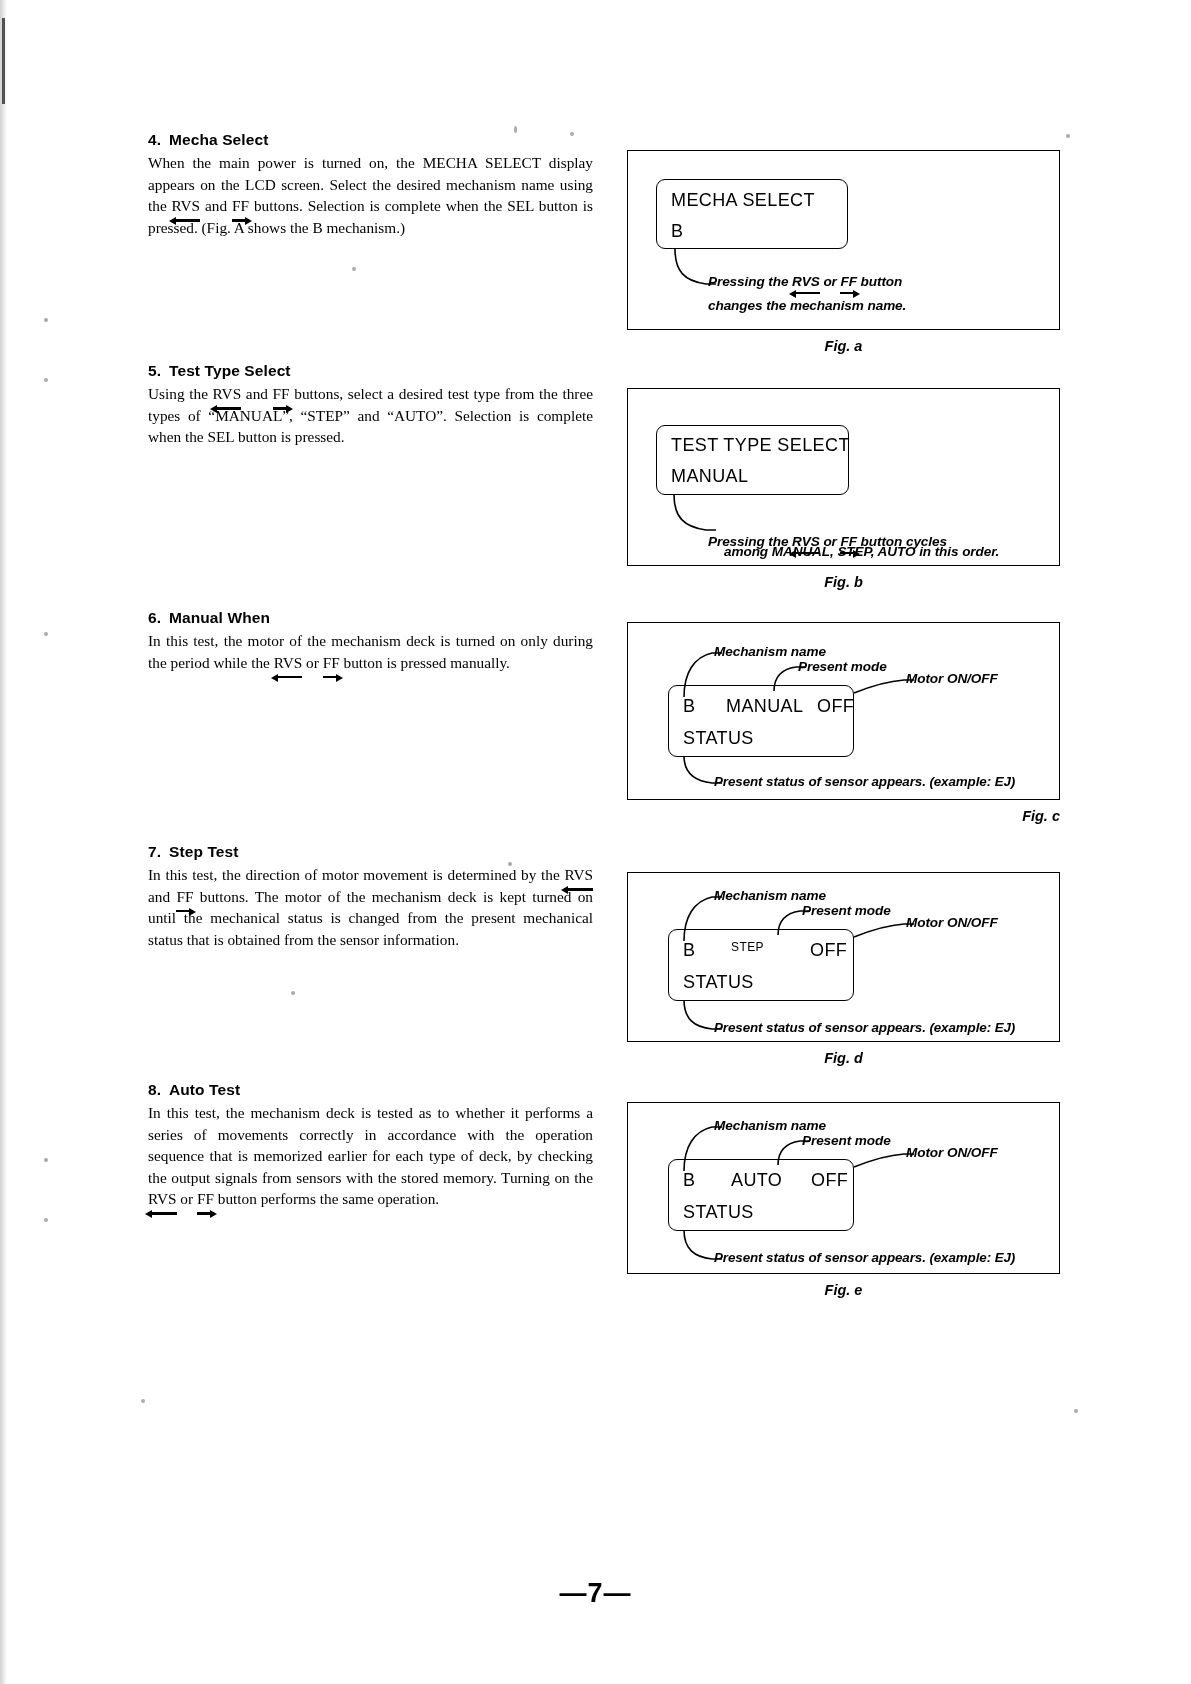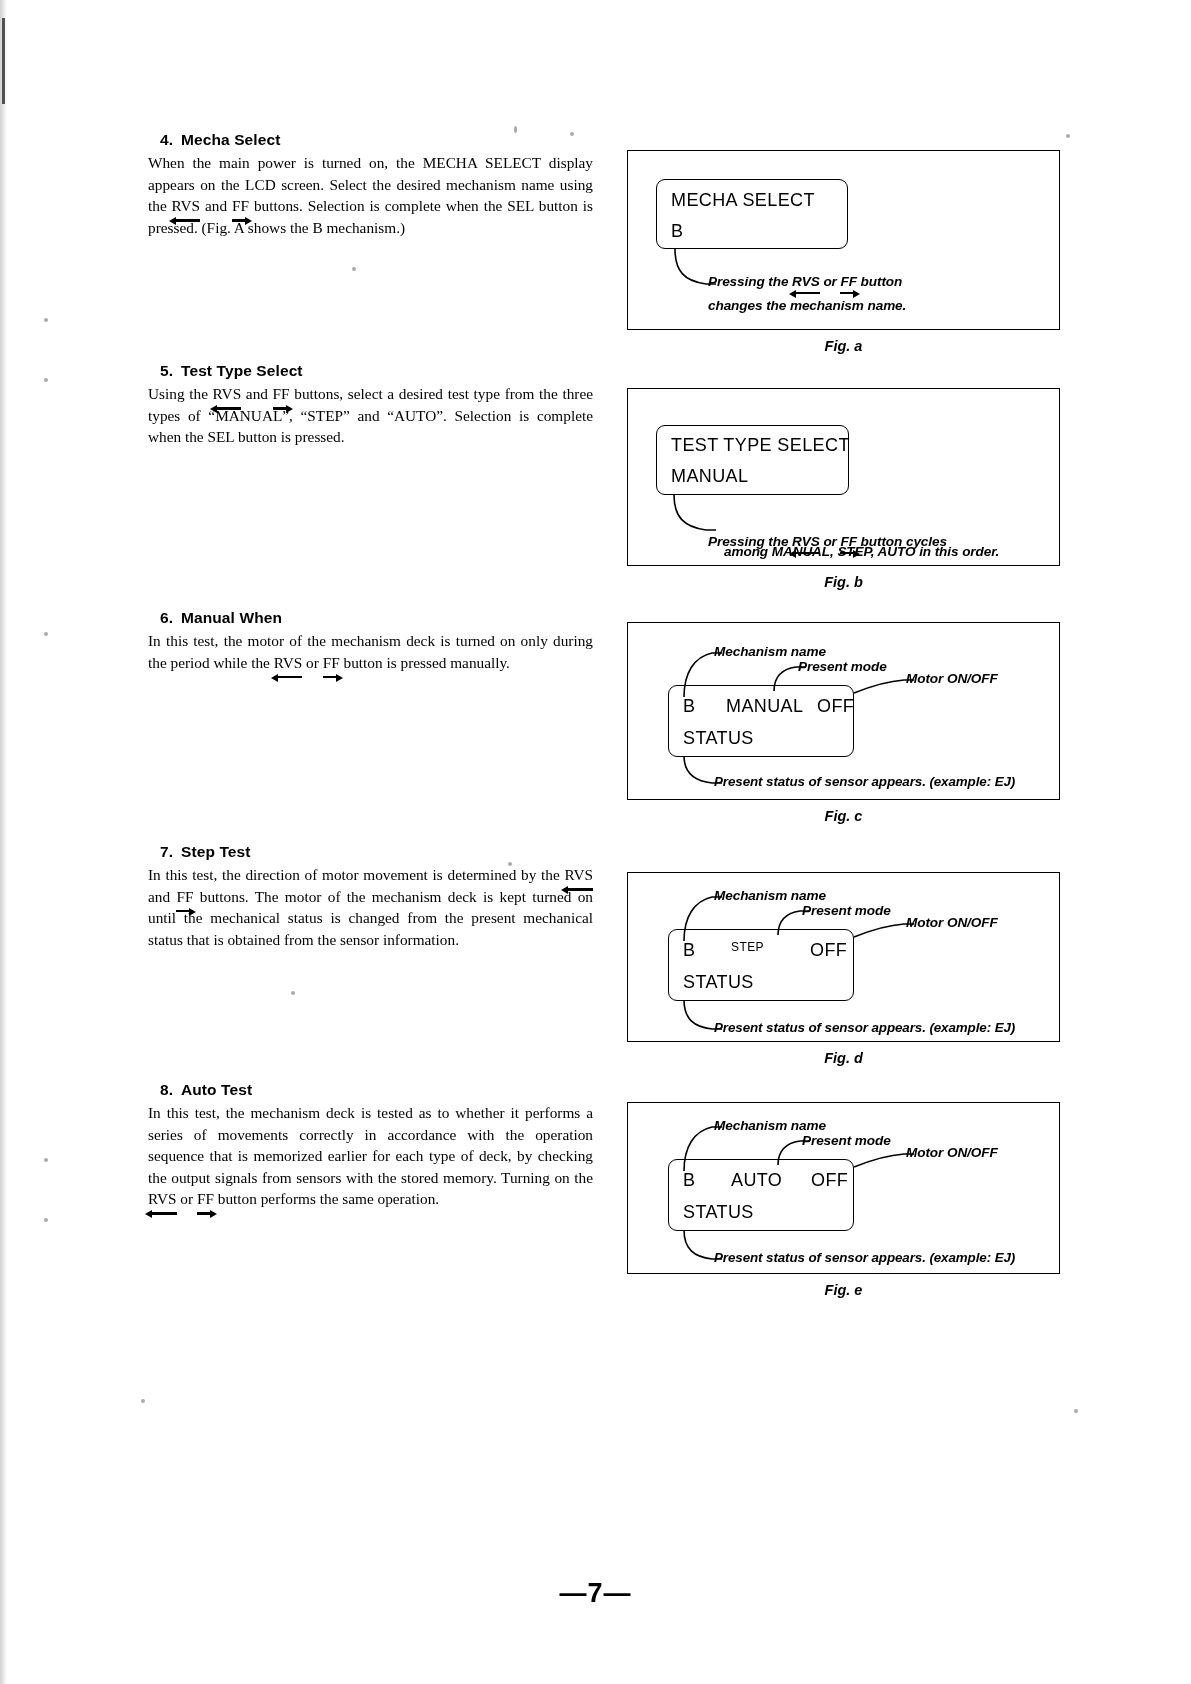--- a/index.html
+++ b/index.html
@@ -23,21 +23,21 @@
     position:absolute;left:2px;top:18px;width:3px;height:86px;
     background:#2a2a2a;opacity:.8;
   }
   .speck{position:absolute;background:#666;opacity:.55;border-radius:50%;}
   .left-col{position:absolute;left:148px;width:445px;}
   .fig-wrap{position:absolute;}
 
   h2.sec-title{
     font-family:"Liberation Sans", sans-serif;
     font-size:15.5px;font-weight:bold;
-    margin:0 0 3px 12px;letter-spacing:.1px;
+    margin:0 0 3px 0;letter-spacing:.1px;
   }
   h2.sec-title .num{display:inline-block;min-width:21px;}
   p.body{
     margin:0;
     font-family:"Liberation Serif", serif;
     font-size:15.3px;
     line-height:21.5px;
     text-align:justify;
     text-justify:inter-word;
   }
@@ -187,21 +187,21 @@
         <path d="M56,74 C56,50 66,34 84,30 L94,30" stroke="#000" stroke-width="1.6" fill="none"></path>
         <path d="M146,68 C146,54 154,46 168,44 L178,44" stroke="#000" stroke-width="1.6" fill="none"></path>
         <path d="M226,70 C246,62 262,58 276,57 L286,57" stroke="#000" stroke-width="1.6" fill="none"></path>
         <path d="M56,133 C56,150 66,158 84,160 L94,160" stroke="#000" stroke-width="1.6" fill="none"></path>
       </svg>
       <div class="callout" style="left:86px;top:21px;">Mechanism name</div>
       <div class="callout" style="left:170px;top:36px;">Present mode</div>
       <div class="callout" style="left:278px;top:48px;">Motor ON/OFF</div>
       <div class="callout small" style="left:86px;top:151px;">Present status of sensor appears.  (example: EJ)</div>
     </div>
-    <div class="caption-fig" style="top:186px;">Fig. c</div>
+    <div class="caption-fig" style="top:186px;text-align:right;">Fig. c</div>
   </div>
 
   <div class="left-col" style="top:843px;">
     <h2 class="sec-title">
       <span class="num">7.</span><span>Step Test</span>
     </h2>
     <p class="body"><span>In this test, the direction of motor movement is determined by the </span><span class="btn-rvs">RVS</span><span> and </span><span class="btn-ff">FF</span><span> buttons.  The motor of the mechanism deck is kept turned on until the mechanical status is changed from the present mechanical status that is obtained from the sensor information.</span></p>
   </div>
 
   <div class="fig-wrap" style="left:627px;top:872px;width:433px;">

